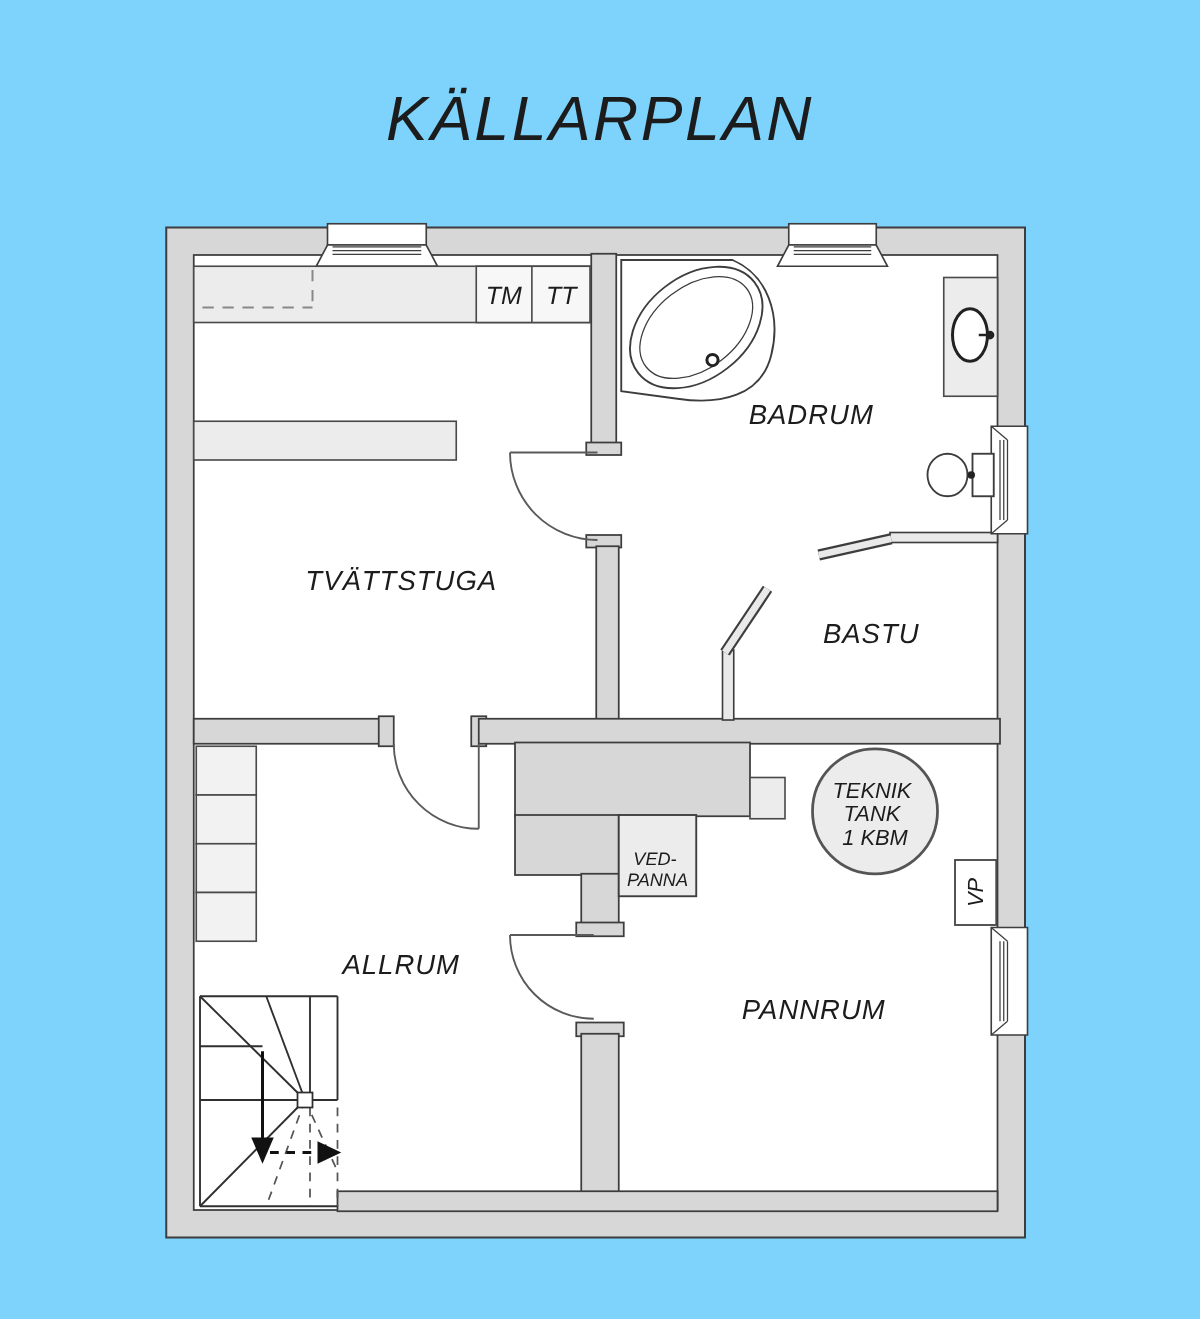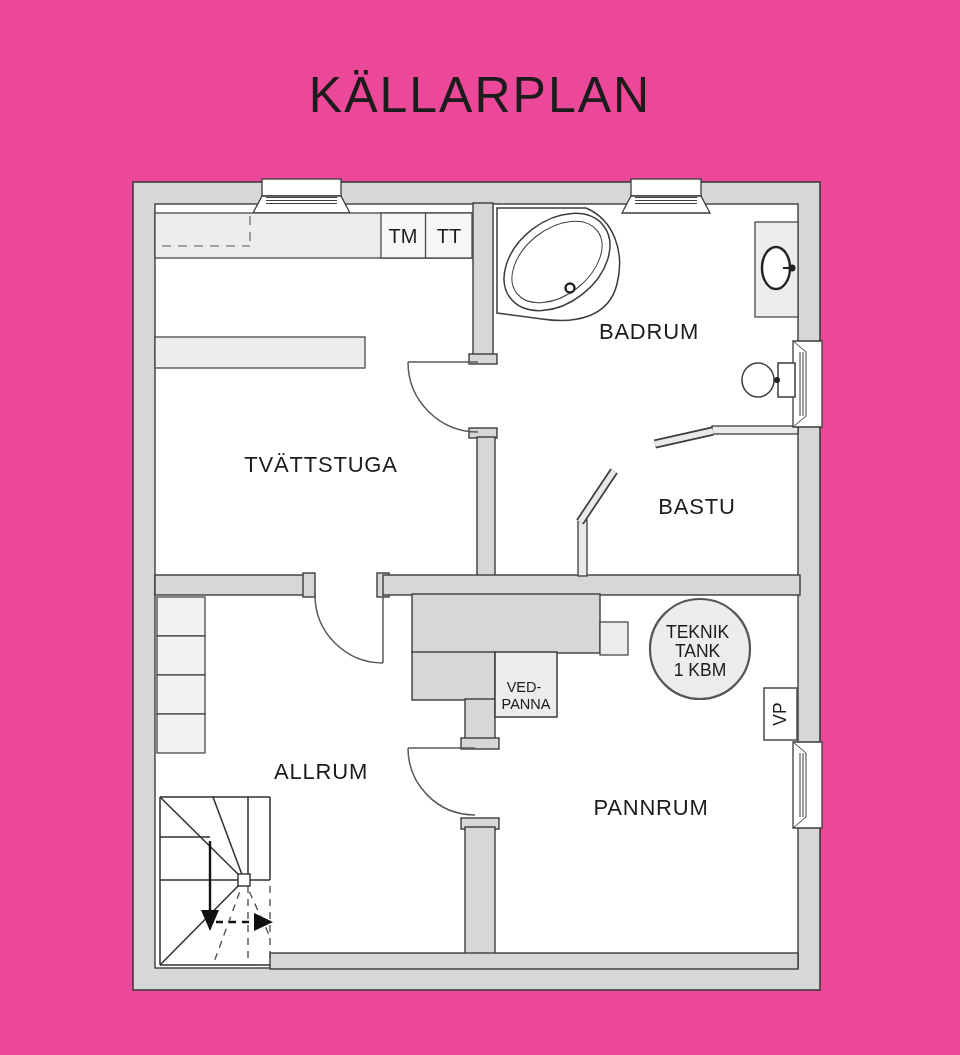--- a/index.html
+++ b/index.html
@@ -1,17 +1,17 @@
 <!DOCTYPE html>
 <html><head>
 <meta charset="utf-8">
 <style>
   html,body{margin:0;padding:0;background:#ffffff;}
-  .stage{position:relative;width:960px;height:1055px;background:#ec4899;overflow:hidden;
-         font-family:"Liberation Sans", sans-serif;}
+  .stage{position:relative;width:960px;height:1055px;background:#7dd3fc;overflow:hidden;
+         font-family:"Liberation Sans", sans-serif;font-style:italic;}
   svg text{font-family:"Liberation Sans", sans-serif;fill:#1c1c1c;}
   .room-label{font-size:22px;letter-spacing:0.8px;}
   .small-label{font-size:14.5px;}
   .tank-label{font-size:17.5px;}
   .appl-label{font-size:20px;}
   .title-label{font-size:50px;letter-spacing:2px;}
 </style>
 </head>
 <body>
 

